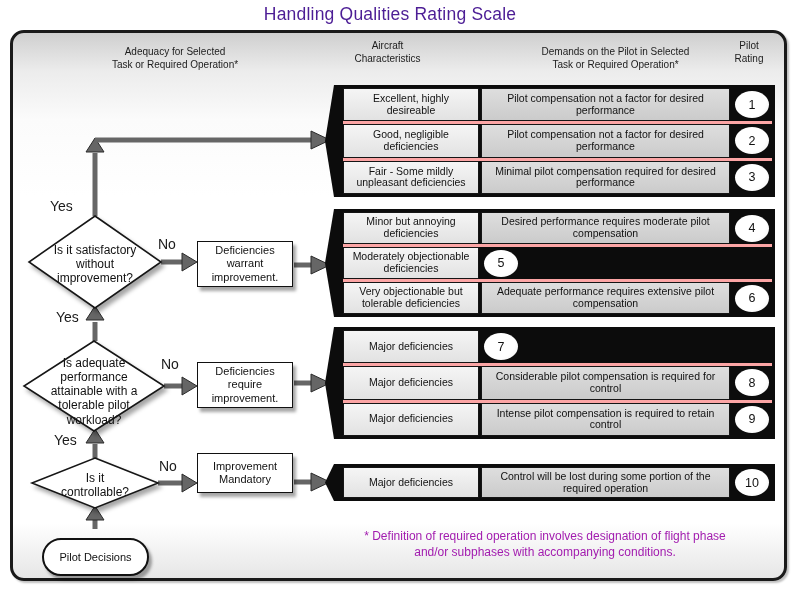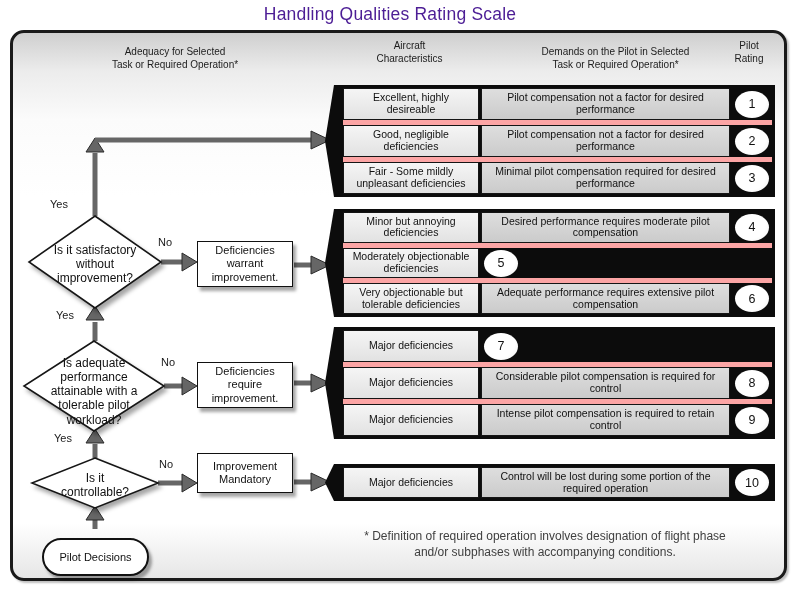--- a/index.html
+++ b/index.html
@@ -11,37 +11,37 @@
            font-size:17.5px; color:#4c1d95; letter-spacing:.2px; }
 
   .frame { position:absolute; left:10px; top:30px; width:777px; height:551px;
            border:3px solid #1a1a1a; border-radius:14px;
            background:linear-gradient(180deg,#cfcfcf 0%,#ececec 7%,#fbfbfb 16%,#ffffff 30%,#ffffff 90%,#e6e6e6 100%);
            box-shadow:2px 2px 2px rgba(0,0,0,0.25); }
 
   .col-head { position:absolute; text-align:center; font-size:10px; line-height:1.25;
               color:#1c1c1c; white-space:pre-line; }
   .ch-adequacy { left:60px;  top:46px; width:230px; }
-  .ch-aircraft { left:342px; top:40px; width:135px; }
+  .ch-aircraft { left:320px; top:40px; width:135px; }
   .ch-demands  { left:478px; top:46px; width:275px; }
   .ch-rating   { left:714px; top:40px; width:70px; }
 
   
   .banner { position:absolute; left:325px; width:450px; background:#0c0c0c;
             clip-path:polygon(9px 0, 100% 0, 100% 100%, 9px 100%, 0 50%);
             display:flex; flex-direction:column; padding:3px 3px 3px 18px;
             filter:drop-shadow(3px 4px 2px rgba(0,0,0,0.45)); }
   .g1 { top:85px;  height:112px; }
   .g2 { top:209px; height:108px; }
   .g3 { top:327px; height:112px; }
   .g4 { top:464px; height:37px; }
   .row { flex:1; display:flex; gap:2px; min-height:0; }
   .row + .row { margin-top:3px; }
   .g1 .row + .row, .g2 .row + .row, .g3 .row + .row {
-      border-top:5px solid #fca5a5; margin-top:0; }
+      border-top:3px solid #fca5a5; margin-top:0; }
   .cell { display:flex; align-items:center; justify-content:center; text-align:center;
           font-size:10.5px; line-height:1.12; white-space:pre-line; border:1px solid #151515;
           overflow:hidden; }
   .c-char    { width:136px; background:linear-gradient(#f5f5f5,#e2e2e2); }
   .c-demands { flex:1; background:linear-gradient(#dedede,#cbcbcb); }
   .c-rating  { width:40px; position:relative; display:flex; align-items:center; justify-content:center; }
   .badge { width:34px; height:27px; border-radius:50%;
            background:radial-gradient(circle at 45% 35%, #ffffff 60%, #ededed);
            display:flex; align-items:center; justify-content:center;
            font-size:12.5px; color:#111; }
@@ -65,30 +65,30 @@
                 box-shadow:3px 4px 3px rgba(0,0,0,0.35); }
   .b1 { left:197px; top:241px; height:46px; }
   .b2 { left:197px; top:362px; height:46px; }
   .b3 { left:197px; top:453px; height:40px; }
 
   .start-node { position:absolute; left:42px; top:529px; width:107px; height:38px;
                 border:2.5px solid #111; border-radius:19px; background:#fff;
                 display:flex; align-items:center; justify-content:center; font-size:11px;
                 box-shadow:3px 4px 3px rgba(0,0,0,0.35);margin-top:9px; }
 
-  .yn { position:absolute; font-size:11px; color:#1a1a1a; }
+  .yn { position:absolute; font-size:14px; color:#1a1a1a; }
   .yes1 { left:50px; top:198px; }
   .yes2 { left:56px; top:309px; }
   .yes3 { left:54px; top:432px; }
   .no1  { left:158px; top:236px; }
   .no2  { left:161px; top:356px; }
   .no3  { left:159px; top:458px; }
 
   .footnote { position:absolute; left:340px; top:529px; width:410px; text-align:center;
-              font-size:12px; line-height:1.3; white-space:pre-line; color:#404040; }
+              font-size:12px; line-height:1.3; white-space:pre-line; color:#a21caf; }
 </style>
 </head>
 <body>
 
 <div class="stage">
 
   <div class="title">Handling Qualities Rating Scale</div>
 
   <div class="frame"></div>
 

